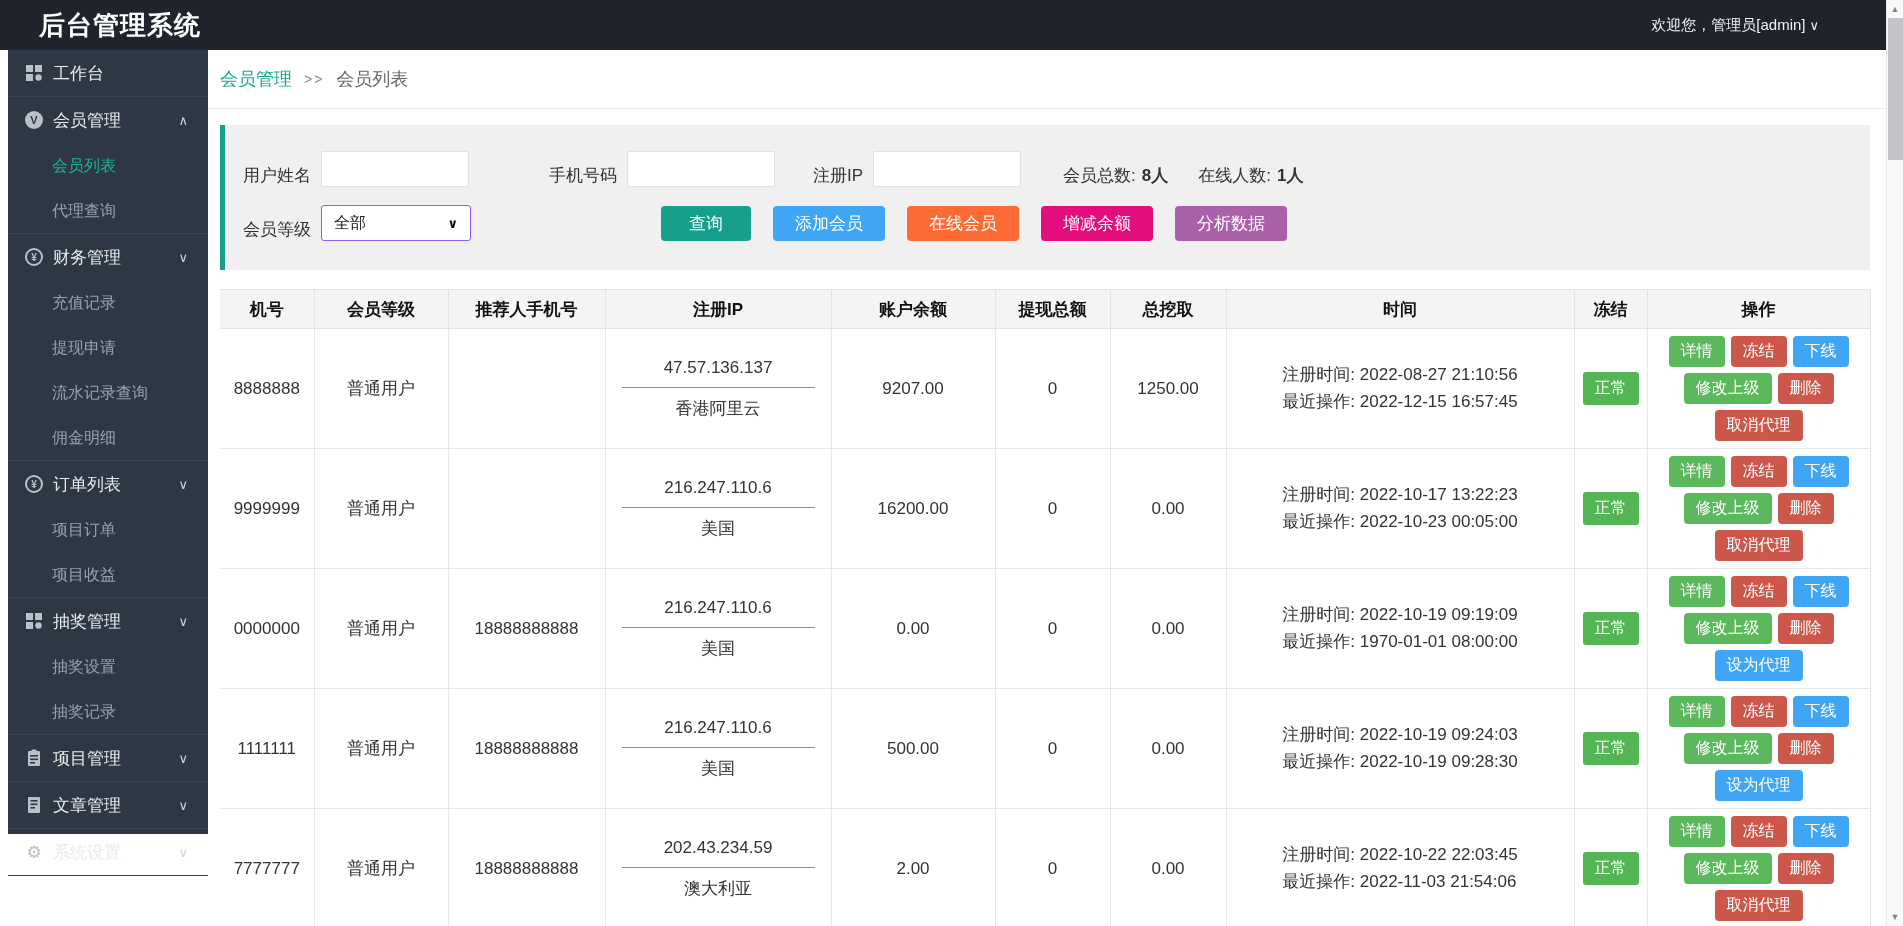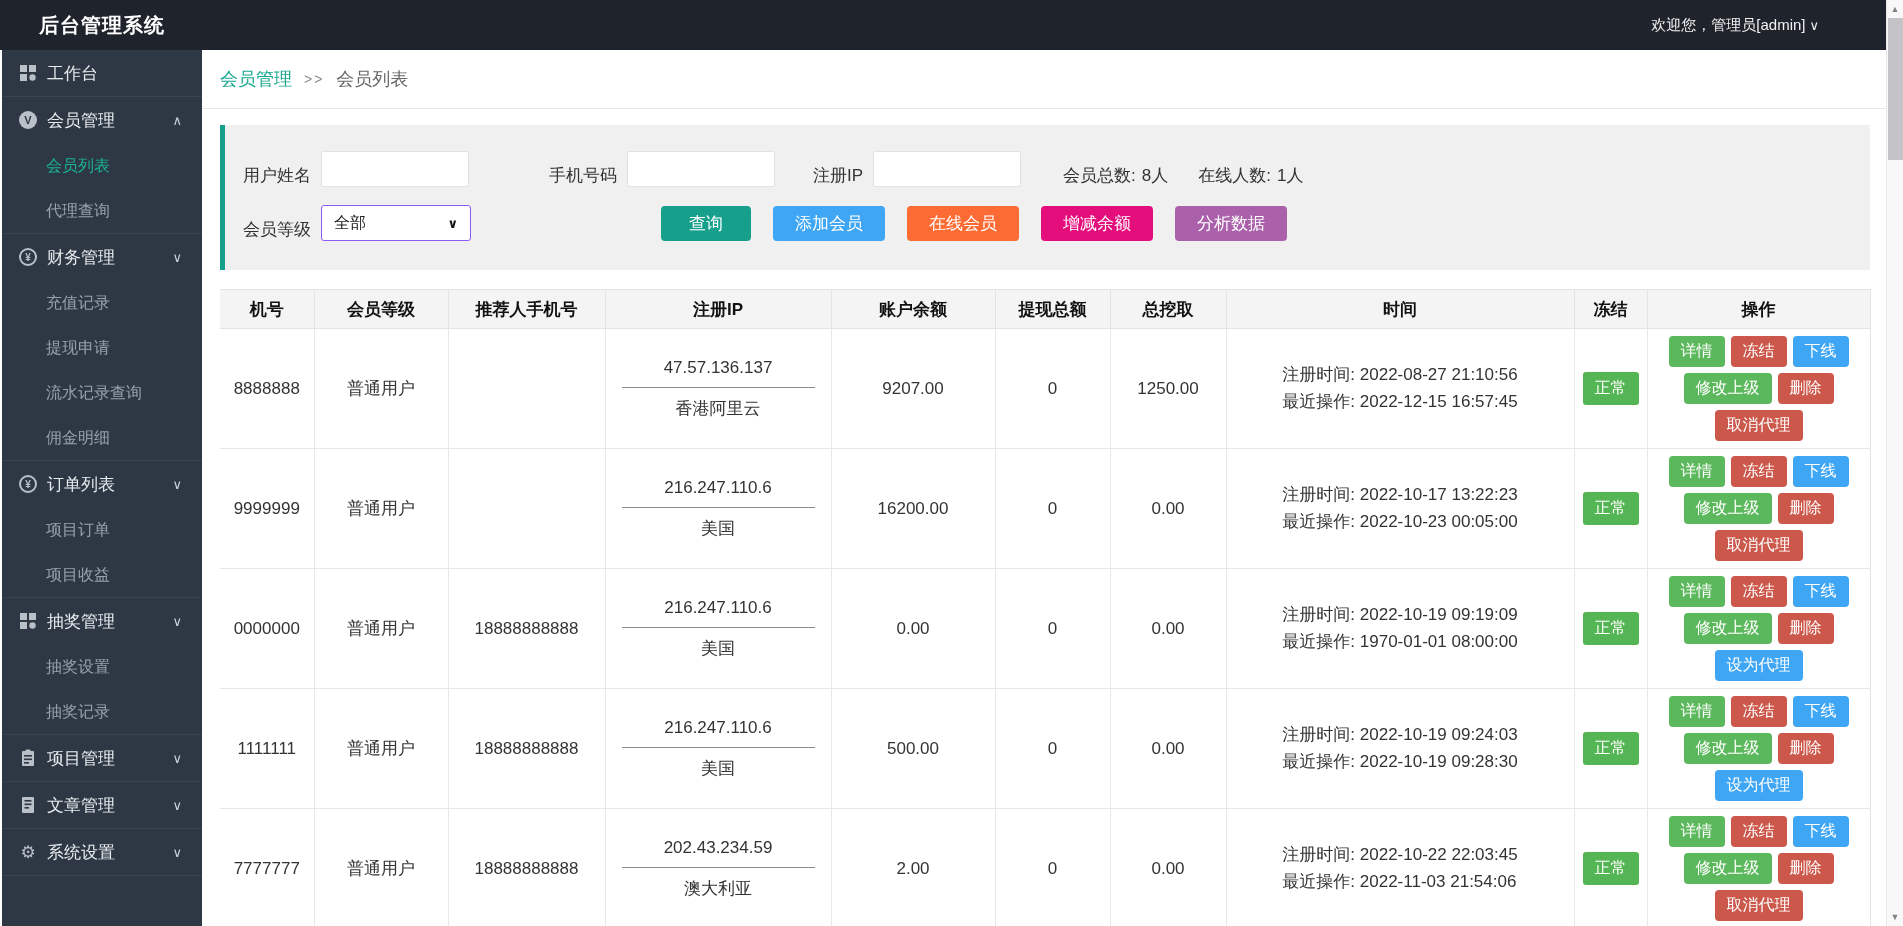--- a/index.html
+++ b/index.html
@@ -1,25 +1,25 @@
 <!DOCTYPE html>
 <html><head>
 <meta charset="utf-8">
 <style>
   * { margin:0; padding:0; box-sizing:border-box; }
   html,body { width:1903px; height:926px; overflow:hidden; font-family:"Liberation Sans","DejaVu Sans",sans-serif; background:#fff; }
 
   
   .topbar { position:absolute; left:0; top:0; width:1903px; height:50px; background:#1f232b; z-index:5; display:flex; align-items:center; justify-content:space-between; }
-  .brand { color:#ffffff; font-size:20px; font-weight:bold; padding-left:39px; letter-spacing:1px; }
+  .brand { color:#ffffff; font-size:26px; font-weight:bold; padding-left:39px; letter-spacing:1px; }
   .welcome { color:#f2f2f2; font-size:15px; padding-right:84px; cursor:pointer; }
   .welcome .caret { font-size:13px; margin-left:4px; }
 
   
-  .sidebar { position:absolute; left:2px; top:50px; width:200px; height:876px; background:#2e3845; z-index:4; }
+  .sidebar { position:absolute; left:8px; top:50px; width:200px; height:784px; background:#2e3845; z-index:4; }
   .side-group { border-top:1px solid #3a4450; }
   .side-group:first-child { border-top:none; }
   .side-group:last-child { border-bottom:1px solid #3a4450; }
   .side-top { height:46px; display:flex; align-items:center; padding:0 18px 0 17px; cursor:pointer; color:#e8ebee; font-size:17px; position:relative; }
   .side-top .lbl { margin-left:10px; }
   .chev { position:absolute; right:20px; font-size:13px; color:#cdd3da; }
   .side-sub { height:45px; line-height:45px; padding-left:44px; font-size:16px; color:#98a1ab; cursor:pointer; }
   .side-sub.active { color:#1bb394; }
   .icon-circle { width:18px; height:18px; border-radius:50%; background:#b9c0c8; color:#2e3845; font-size:11px; font-weight:bold; display:inline-flex; align-items:center; justify-content:center; flex:0 0 18px; }
   .icon-ring { width:18px; height:18px; border-radius:50%; border:2px solid #b9c0c8; color:#b9c0c8; font-size:10px; font-weight:bold; display:inline-flex; align-items:center; justify-content:center; flex:0 0 18px; background:transparent; }
@@ -35,21 +35,21 @@
 
   
   .filter-panel { margin:16px 0 0 20px; width:1650px; height:145px; background:#f0f0f0; border-left:5px solid #16a08c; }
   .f-row { display:flex; align-items:flex-end; }
   .f-row1 { padding:26px 0 0 18px; }
   .f-row2 { padding:18px 0 0 18px; }
   .f-label { font-size:17px; color:#333; margin-right:10px; white-space:nowrap; }
   .f-input { width:148px; height:36px; background:#fff; border:1px solid #e2e2e2; border-radius:2px; font-size:16px; padding:0 8px; outline:none; }
   .ml80 { margin-left:80px; } .ml38 { margin-left:38px; } .ml42 { margin-left:42px; } .ml30 { margin-left:30px; }
   .stat { font-size:17px; color:#333; white-space:nowrap; }
-  .stat b { font-weight:normal; margin-left:6px; }
+  .stat b { font-weight:bold; margin-left:6px; }
   .f-select { position:relative; width:150px; height:36px; background:#fff; border:1px solid #8b5cf6; border-radius:3px; display:flex; align-items:center; padding:0 12px; font-size:16px; color:#222; cursor:pointer; }
   .f-select .caret { position:absolute; right:12px; font-size:13px; font-weight:bold; color:#111; }
   .btn-row { margin-left:190px; display:flex; }
   .fbtn { height:35px; line-height:35px; border:none; border-radius:4px; color:#fff; font-size:17px; padding:0 22px; margin-right:22px; cursor:pointer; font-family:inherit; }
   .fbtn.query { width:90px; padding:0; text-align:center; background:#16a08c; }
   .fbtn.add { background:#3ea6f4; }
   .fbtn.online { background:#fb6b33; }
   .fbtn.balance { background:#e30d7c; }
   .fbtn.analyze { background:#aa61aa; }
 

